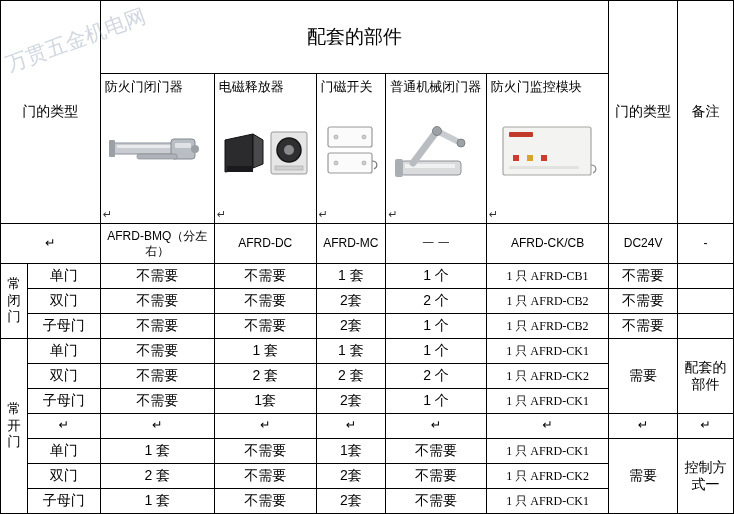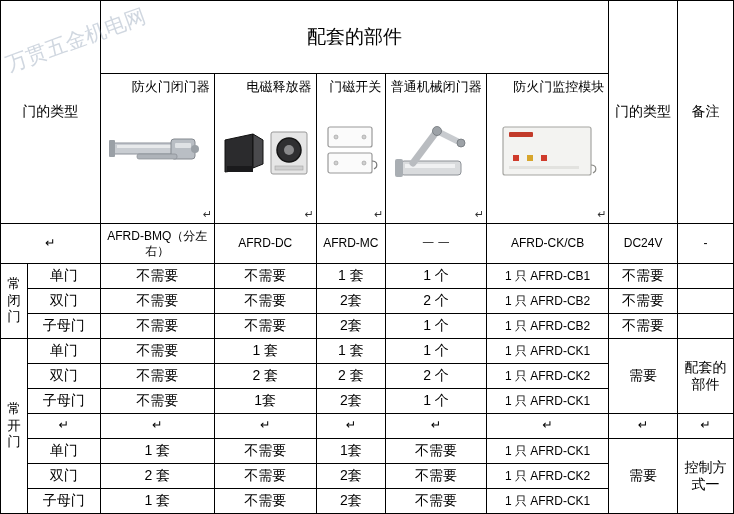--- a/index.html
+++ b/index.html
@@ -40,21 +40,21 @@
     font-size: 13px;
     padding-bottom: 2px;
   }
   .cell-big {
     font-size: 14px;
   }
   .model {
     font-size: 12px;
   }
   .mono {
-    font-family: Liberation Sans, sans-serif;
+    font-family: Liberation Serif, serif;
     font-size: 12px;
     white-space: nowrap;
   }
   .vert {
     font-size: 13.5px;
     line-height: 1.15;
     font-family: Liberation Serif, serif;
   }
   .pilcrow {
     color: #000;
@@ -62,21 +62,21 @@
   
   .prod-cell {
     padding: 0;
     vertical-align: top;
   }
   .prod-inner {
     display: flex;
     flex-direction: column;
     height: 100%;
     justify-content: flex-start;
-    align-items: flex-end;
+    align-items: flex-start;
   }
   .prod-label {
     padding: 4px 2px 0 2px;
   }
   .prod-img {
     flex: 1;
     display: flex;
     align-items: center;
     justify-content: center;
     width: 100%;

